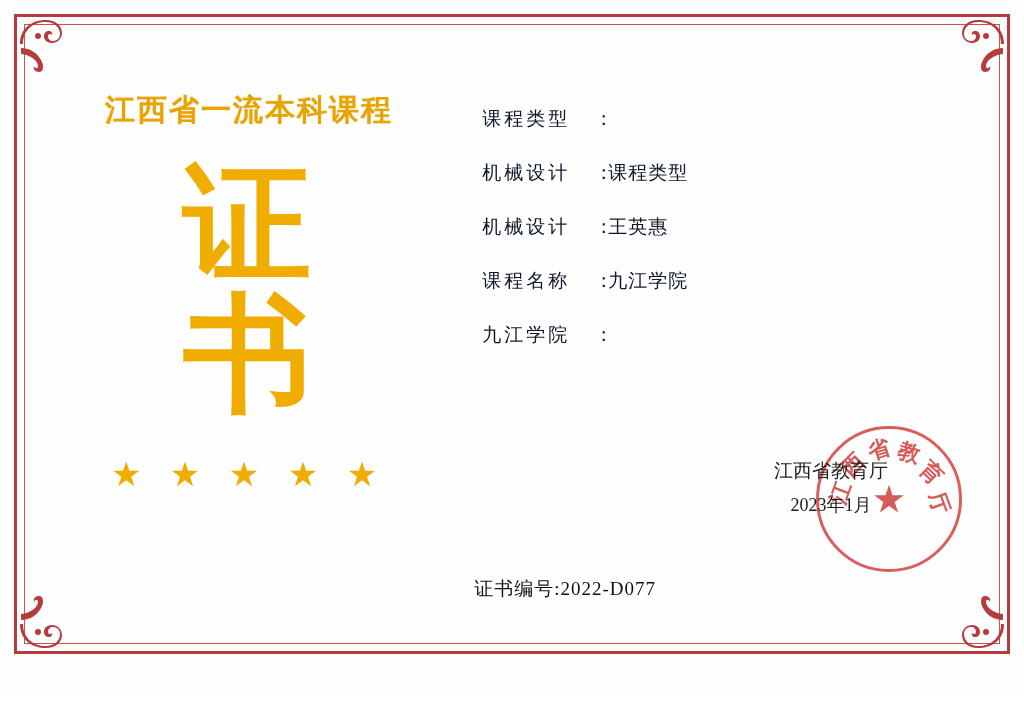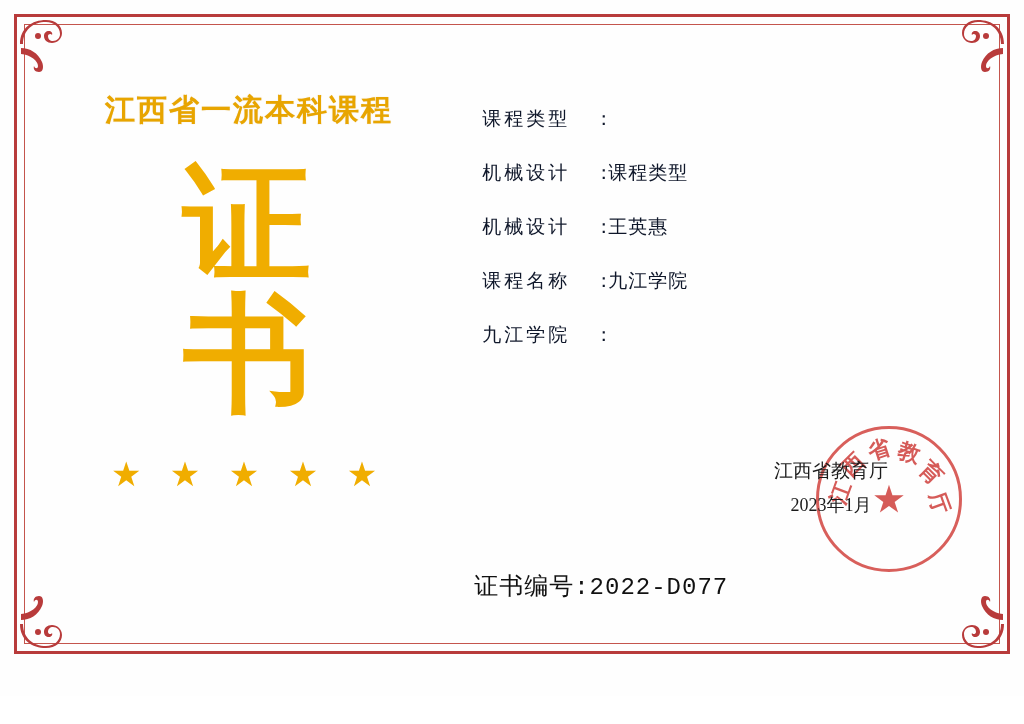--- a/index.html
+++ b/index.html
@@ -149,23 +149,23 @@
   }
   .issuer .issuer-date {
     font-family: Liberation Serif, serif;
     font-size: 18px;
   }
 
   .cert-no {
     position: absolute;
     left: 10px;
     bottom: 32px;
-    font-size: 24px;
+    font-size: 19px;
     color: #111;
-    font-family: Liberation Mono, monospace;
+    font-family: Liberation Serif, serif;
     letter-spacing: 1px;
   }
 
   
   .seal {
     position: absolute;
     right: 28px;
     bottom: 62px;
     width: 146px;
     height: 146px;

